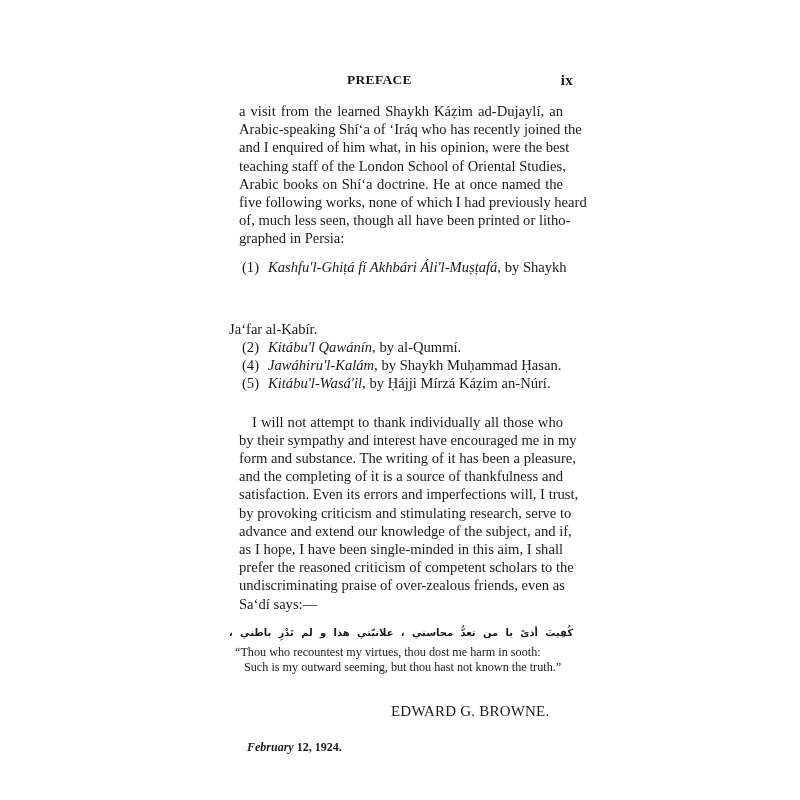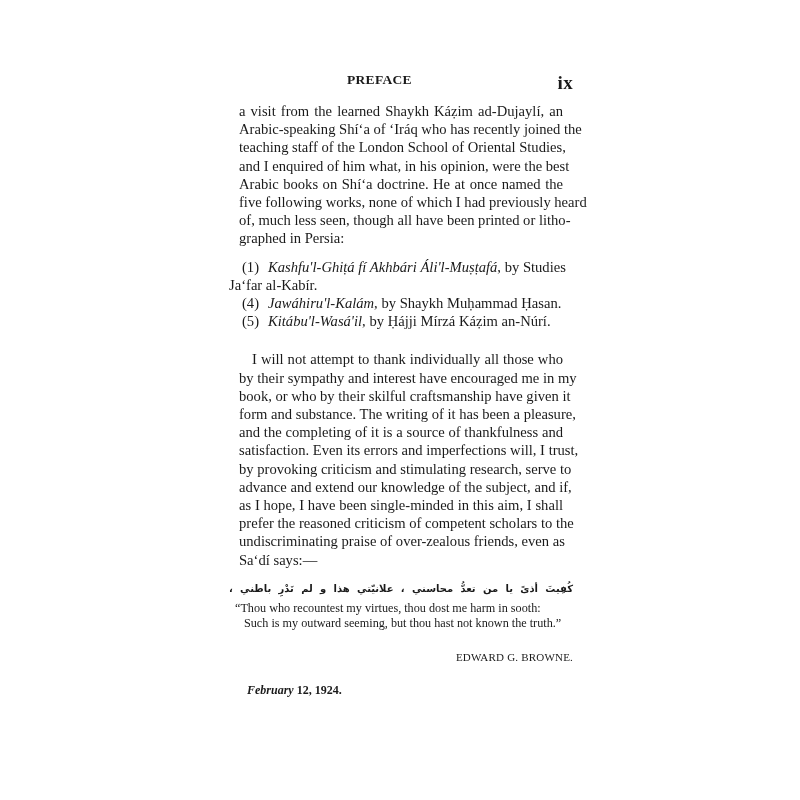--- a/index.html
+++ b/index.html
@@ -30,21 +30,21 @@
     }
     .running-head .title {
       position: absolute;
       left: 118px;
       top: 0;
     }
     .running-head .folio {
       position: absolute;
       right: 0;
       top: 0;
-      font-size: 19px;
+      font-size: 15px;
     }
     .para {
       font-size: 14.6px;
       line-height: 18.2px;
       text-align: justify;
       margin: 10px;
     }
     .para .line {
       display: block;
       text-align-last: justify;
@@ -67,20 +67,21 @@
       display: inline-block;
       width: 26px;
       padding-left: 13px;
     }
     .list .work {
       font-style: italic;
     }
     .list .cont {
       display: block;
       padding-left: 0;
+      margin-top: 44px;
     }
     .gap {
       height: 10px;
     }
     .indent {
       text-indent: 13px;
     }
     .arabic {
       margin-top: 8px;
       font-family: "DejaVu Sans", sans-serif;
@@ -96,25 +97,24 @@
       font-size: 12.2px;
       line-height: 15px;
       margin-top: 2px;
       padding-left: 6px;
     }
     .translation .l2 {
       padding-left: 9px;
       display: block;
     }
     .signature {
-      margin-top: 20px;
+      margin-top: 28px;
       padding-left: 162px;
-      font-size: 11px;
+      font-size: 15px;
       letter-spacing: 0.2px;
-      text-align: right;
     }
     .date {
       margin-top: 20px;
       padding-left: 18px;
       font-size: 12px;
       font-weight: bold;
     }
     .date .month {
       font-style: italic;
     }
@@ -125,47 +125,49 @@
 <div class="page">
 
   <div class="running-head">
     <span class="title">PREFACE</span>
     <span class="folio">ix</span>
   </div>
 
   <p class="para">
     <span class="line">a visit from the learned Shaykh Káẓim ad-Dujaylí, an</span>
     <span class="line">Arabic-speaking Shí‘a of ‘Iráq who has recently joined the</span>
+    <span class="line">and I enquired of him what, in his opinion, were the best</span>
     <span class="line">teaching staff of the London School of Oriental Studies,</span>
-    <span class="line">and I enquired of him what, in his opinion, were the best</span>
     <span class="line">Arabic books on Shí‘a doctrine.  He at once named the</span>
     <span class="line">five following works, none of which I had previously heard</span>
     <span class="line">of, much less seen, though all have been printed or litho-</span>
     <span class="line last">graphed in Persia:</span>
   </p>
 
   <ul class="list">
     <li>
-      <span class="num">(1)</span><span class="work">Kashfu'l-Ghiṭá fí Akhbári Áli'l-Muṣṭafá</span><span>, by Studies</span>
+      <span class="num">(1)</span><span class="work">Kashfu'l-Ghiṭá fí Akhbári Áli'l-Muṣṭafá</span><span>, by Shaykh</span>
       <span class="cont">Ja‘far al-Kabír.</span>
+    </li>
+    <li>
+      <span class="num">(2)</span><span class="work">Kitábu'l Qawánín</span><span>, by al-Qummí.</span>
     </li>
     <li>
       <span class="num">(4)</span><span class="work">Jawáhiru'l-Kalám</span><span>, by Shaykh Muḥammad Ḥasan.</span>
     </li>
     <li>
       <span class="num">(5)</span><span class="work">Kitábu'l-Wasá'il</span><span>, by Ḥájji Mírzá Káẓim an-Núrí.</span>
     </li>
   </ul>
 
   <div class="gap"></div>
 
   <p class="para">
     <span class="line indent">I will not attempt to thank individually all those who</span>
     <span class="line">by their sympathy and interest have encouraged me in my</span>
-    <span class="line">book, or who by their skilful craftsmanship have given it</span>
     <span class="line">form and substance.  The writing of it has been a pleasure,</span>
     <span class="line">and the completing of it is a source of thankfulness and</span>
     <span class="line">satisfaction.  Even its errors and imperfections will, I trust,</span>
     <span class="line">by provoking criticism and stimulating research, serve to</span>
     <span class="line">advance and extend our knowledge of the subject, and if,</span>
     <span class="line">as I hope, I have been single-minded in this aim, I shall</span>
     <span class="line">prefer the reasoned criticism of competent scholars to the</span>
     <span class="line">undiscriminating praise of over-zealous friends, even as</span>
     <span class="line last">Sa‘dí says:—</span>
   </p>

